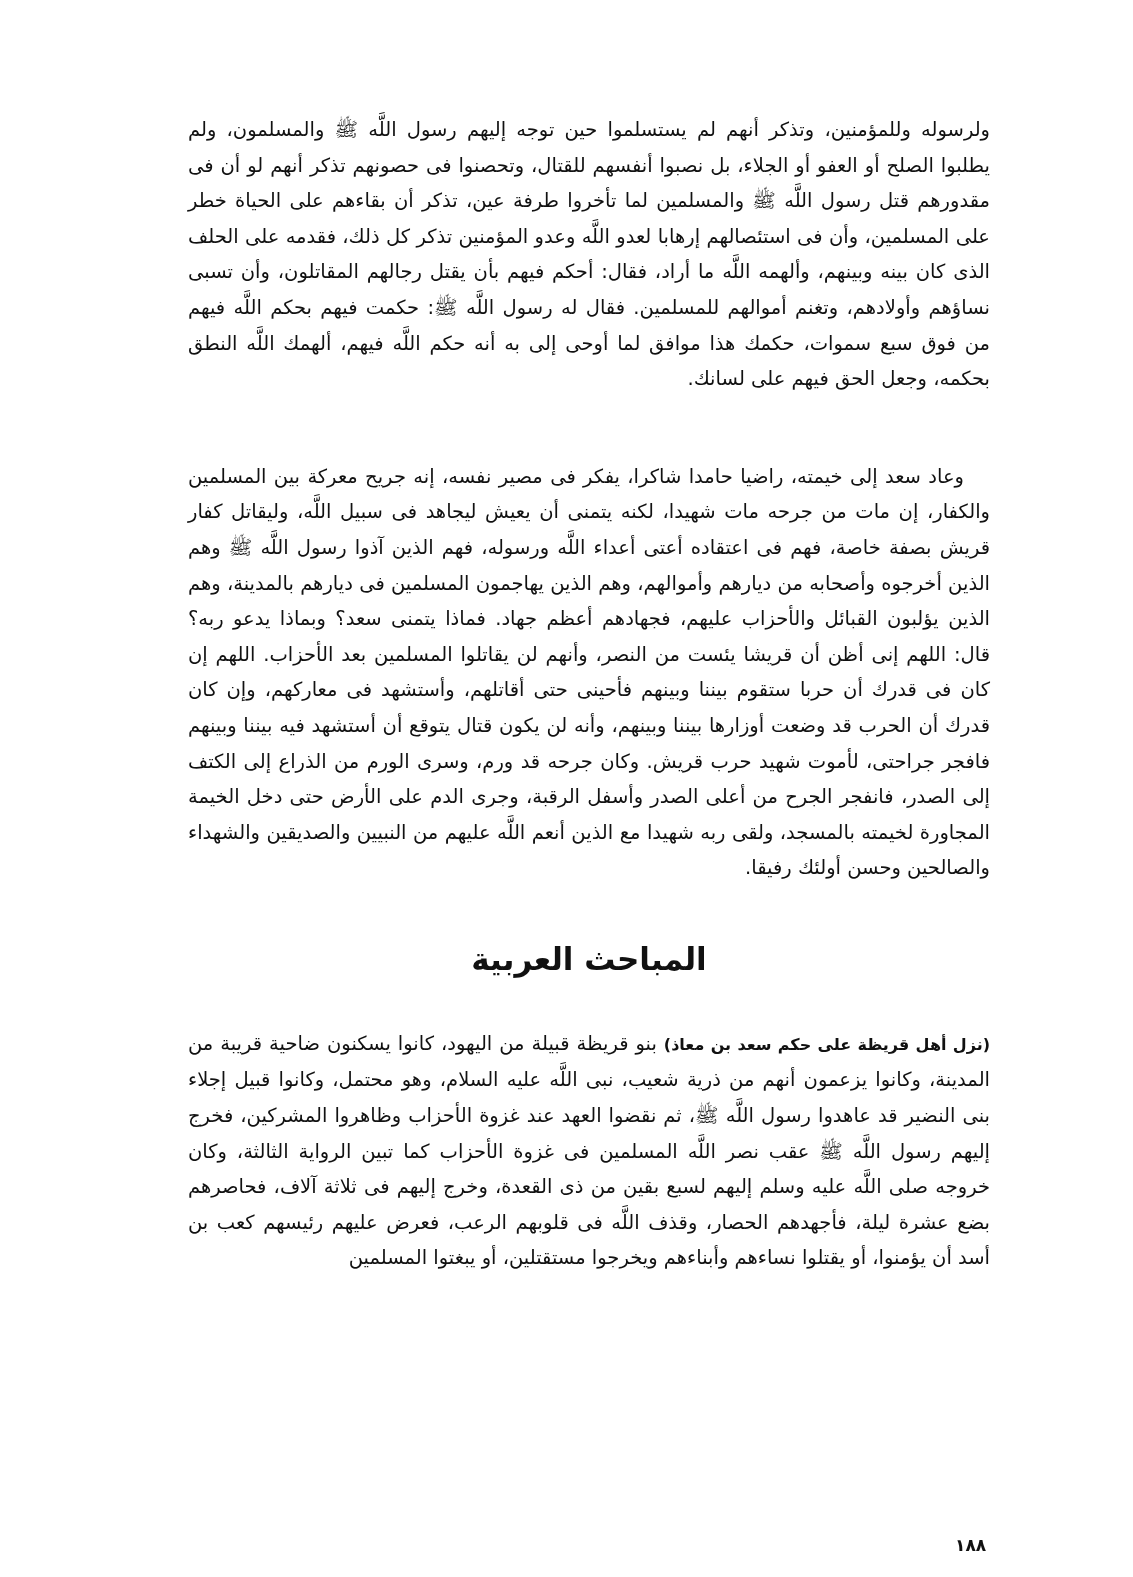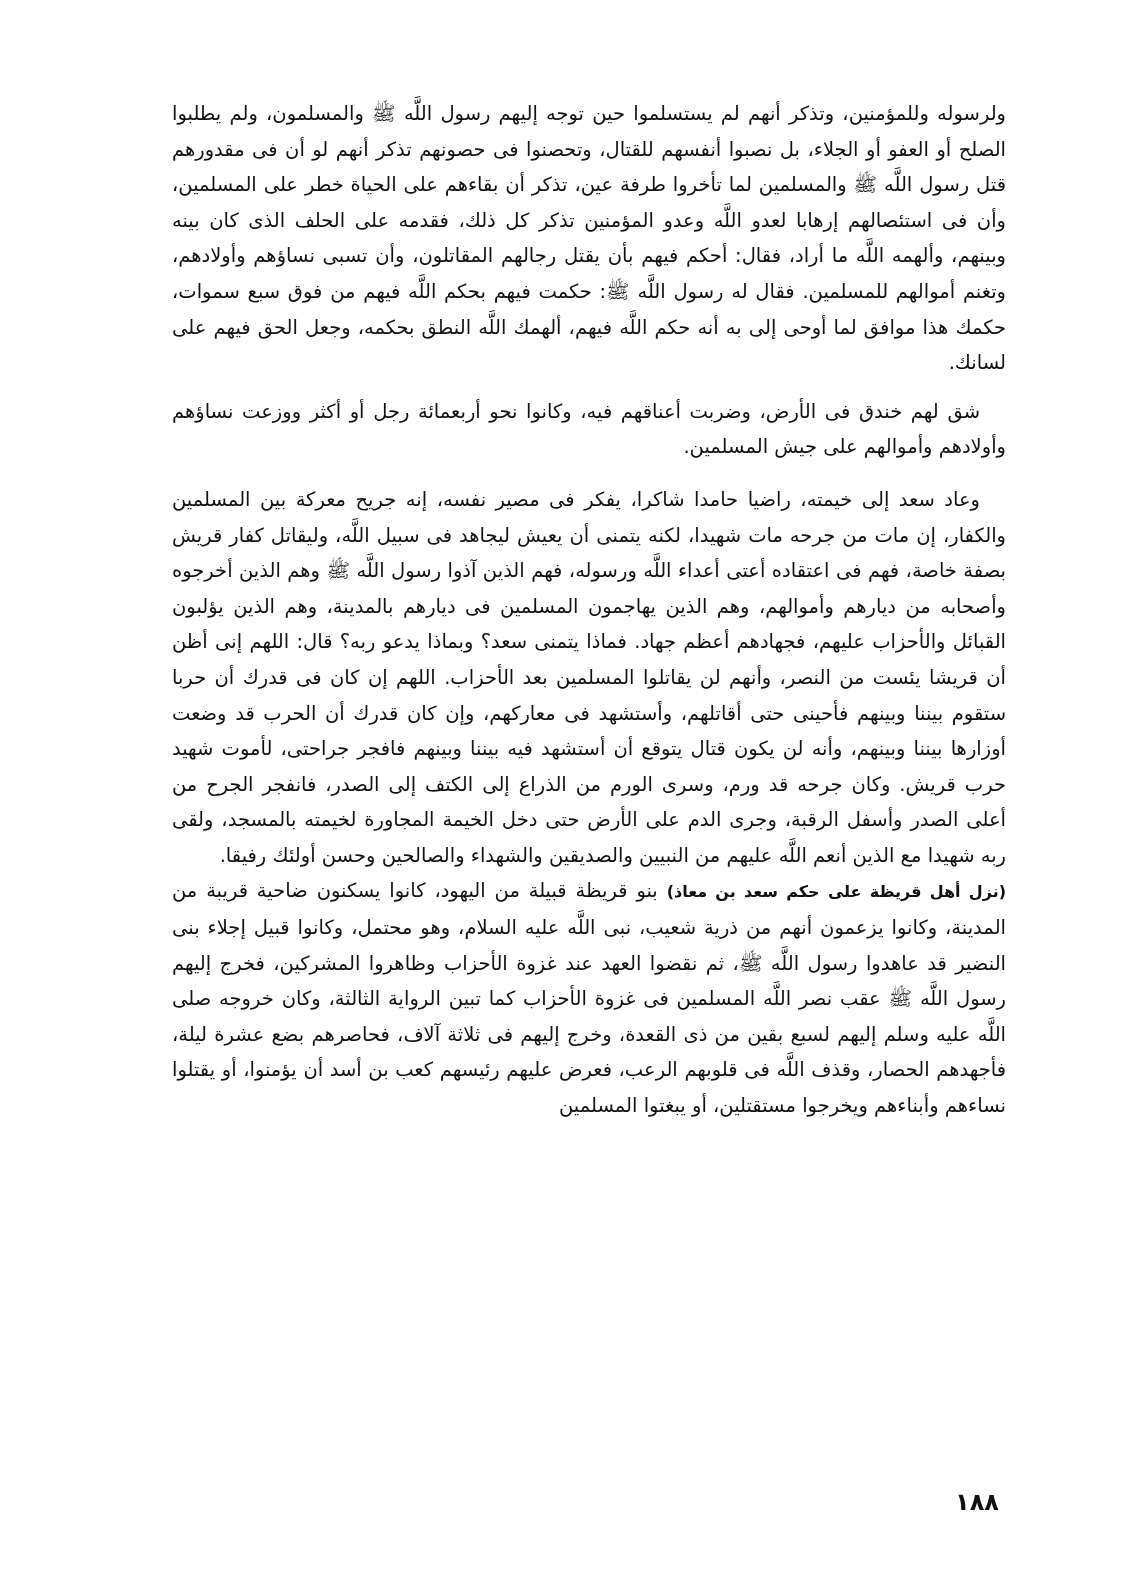--- a/index.html
+++ b/index.html
@@ -20,21 +20,21 @@
       left: 172px;
       top: 96px;
       width: 834px;
       direction: rtl;
       text-align: justify;
       text-align-last: right;
     }
     .para {
       font-size: 19.5px;
       line-height: 35.6px;
-      margin: 0;
+      margin: 16px;
       letter-spacing: -0.2px;
     }
     .para.indent {
       text-indent: 26px;
     }
     .gap-a { height: 13px; }
     .gap-b { height: 17px; }
     .section-title {
       text-align: center;
       text-align-last: center;
@@ -45,34 +45,34 @@
       padding-bottom: 30px;
       line-height: 42px;
     }
     .lead {
       font-weight: bold;
       font-size: 16px;
     }
     .page-number {
       position: absolute;
       left: 955px;
-      top: 1488px;
-      font-size: 24px;
+      top: 1535px;
+      font-size: 17px;
       font-weight: bold;
       direction: rtl;
       font-family: "DejaVu Sans", sans-serif;
     }
   </style>
 </head>
 <body>
 
 <div class="page">
   <p class="para">ولرسوله وللمؤمنين، وتذكر أنهم لم يستسلموا حين توجه إليهم رسول اللَّه ﷺ والمسلمون، ولم يطلبوا الصلح أو العفو أو الجلاء، بل نصبوا أنفسهم للقتال، وتحصنوا فى حصونهم تذكر أنهم لو أن فى مقدورهم قتل رسول اللَّه ﷺ والمسلمين لما تأخروا طرفة عين، تذكر أن بقاءهم على الحياة خطر على المسلمين، وأن فى استئصالهم إرهابا لعدو اللَّه وعدو المؤمنين تذكر كل ذلك، فقدمه على الحلف الذى كان بينه وبينهم، وألهمه اللَّه ما أراد، فقال: أحكم فيهم بأن يقتل رجالهم المقاتلون، وأن تسبى نساؤهم وأولادهم، وتغنم أموالهم للمسلمين. فقال له رسول اللَّه ﷺ: حكمت فيهم بحكم اللَّه فيهم من فوق سبع سموات، حكمك هذا موافق لما أوحى إلى به أنه حكم اللَّه فيهم، ألهمك اللَّه النطق بحكمه، وجعل الحق فيهم على لسانك.</p>
   <div class="gap-a"></div>
-  <p class="para indent">شق لهم خندق فى الأرض، وضربت أعناقهم فيه، وكانوا نحو أربعمائة رجل أو أكثر ووزعت نساؤهم وأولادهم وأموالهم على جيش المسلمين.</p>
   <div class="gap-b"></div>
   <p class="para indent">وعاد سعد إلى خيمته، راضيا حامدا شاكرا، يفكر فى مصير نفسه، إنه جريح معركة بين المسلمين والكفار، إن مات من جرحه مات شهيدا، لكنه يتمنى أن يعيش ليجاهد فى سبيل اللَّه، وليقاتل كفار قريش بصفة خاصة، فهم فى اعتقاده أعتى أعداء اللَّه ورسوله، فهم الذين آذوا رسول اللَّه ﷺ وهم الذين أخرجوه وأصحابه من ديارهم وأموالهم، وهم الذين يهاجمون المسلمين فى ديارهم بالمدينة، وهم الذين يؤلبون القبائل والأحزاب عليهم، فجهادهم أعظم جهاد. فماذا يتمنى سعد؟ وبماذا يدعو ربه؟ قال: اللهم إنى أظن أن قريشا يئست من النصر، وأنهم لن يقاتلوا المسلمين بعد الأحزاب. اللهم إن كان فى قدرك أن حربا ستقوم بيننا وبينهم فأحينى حتى أقاتلهم، وأستشهد فى معاركهم، وإن كان قدرك أن الحرب قد وضعت أوزارها بيننا وبينهم، وأنه لن يكون قتال يتوقع أن أستشهد فيه بيننا وبينهم فافجر جراحتى، لأموت شهيد حرب قريش. وكان جرحه قد ورم، وسرى الورم من الذراع إلى الكتف إلى الصدر، فانفجر الجرح من أعلى الصدر وأسفل الرقبة، وجرى الدم على الأرض حتى دخل الخيمة المجاورة لخيمته بالمسجد، ولقى ربه شهيدا مع الذين أنعم اللَّه عليهم من النبيين والصديقين والشهداء والصالحين وحسن أولئك رفيقا.</p>
 
+  <h2 class="section-title">المباحث العربية</h2>
 
   <p class="para"><span class="lead">(نزل أهل قريظة على حكم سعد بن معاذ)</span><span> بنو قريظة قبيلة من اليهود، كانوا يسكنون ضاحية قريبة من المدينة، وكانوا يزعمون أنهم من ذرية شعيب، نبى اللَّه عليه السلام، وهو محتمل، وكانوا قبيل إجلاء بنى النضير قد عاهدوا رسول اللَّه ﷺ، ثم نقضوا العهد عند غزوة الأحزاب وظاهروا المشركين، فخرج إليهم رسول اللَّه ﷺ عقب نصر اللَّه المسلمين فى غزوة الأحزاب كما تبين الرواية الثالثة، وكان خروجه صلى اللَّه عليه وسلم إليهم لسبع بقين من ذى القعدة، وخرج إليهم فى ثلاثة آلاف، فحاصرهم بضع عشرة ليلة، فأجهدهم الحصار، وقذف اللَّه فى قلوبهم الرعب، فعرض عليهم رئيسهم كعب بن أسد أن يؤمنوا، أو يقتلوا نساءهم وأبناءهم ويخرجوا مستقتلين، أو يبغتوا المسلمين</span></p>
 </div>
 
 <div class="page-number">١٨٨</div>
 
 </body></html>

